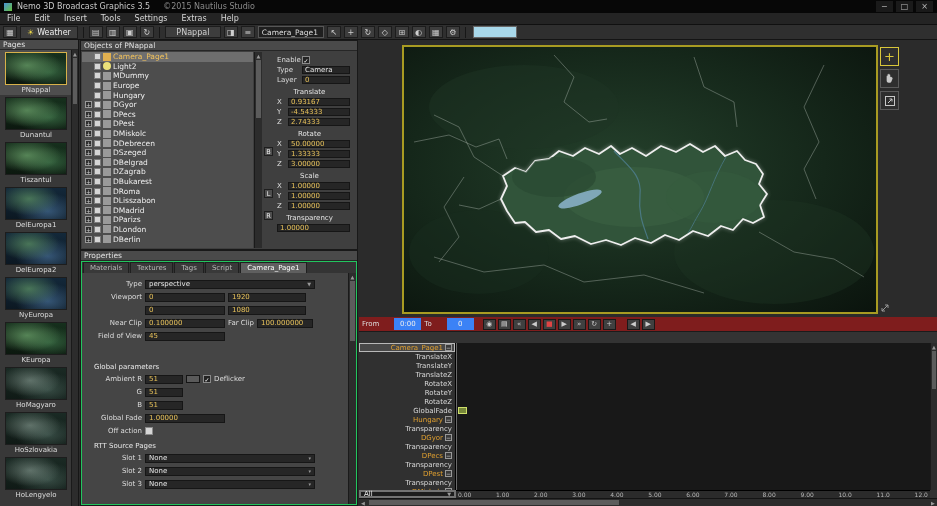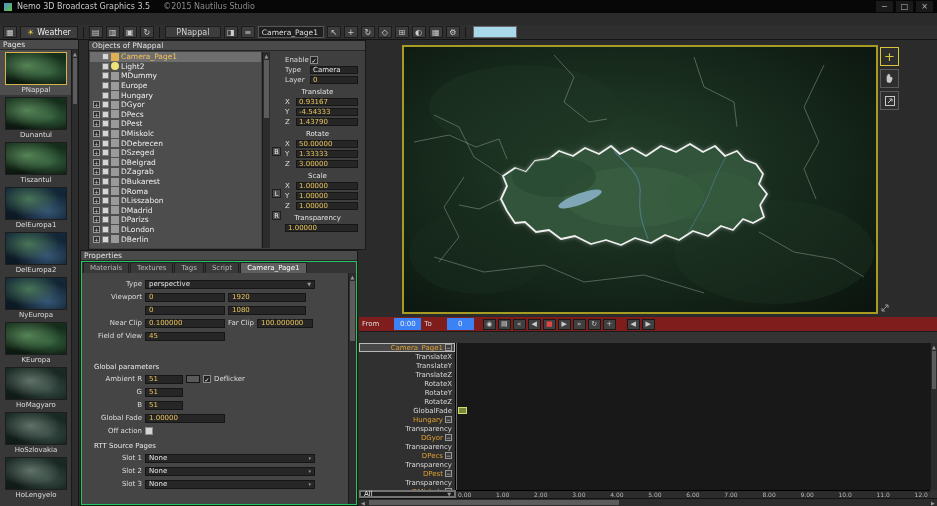--- a/index.html
+++ b/index.html
@@ -61,21 +61,21 @@
                 linear-gradient(#1a2a24,#101a16); }
   .page-label { font-size:7px; color:#ddd; margin-top:1px; }
   .vscroll { position:absolute; background:#2c2c2c; border-left:1px solid #1a1a1a; }
   .vscroll .sarrow { height:7px; display:flex; align-items:center; justify-content:center;
     color:#999; font-size:5px; }
   .vscroll .sthumb { position:absolute; left:1px; right:1px; background:#5c5c5c; }
   .pages-scroll { right:0; top:10px; width:7px; bottom:0; }
   .pages-scroll .sthumb { top:8px; height:46px; }
 
   
-  .objects { position:absolute; left:88px; top:40px; width:278px; height:210px; background:#3f3f3f;
+  .objects { position:absolute; left:80px; top:40px; width:278px; height:210px; background:#3f3f3f;
     border:1px solid #191919; }
   .obj-tree { position:absolute; left:1px; top:11px; width:171px; bottom:1px; background:#4d4d4d;
     overflow:hidden; }
   .obj-row { height:9.6px; display:flex; align-items:center; gap:2px; padding-left:3px;
     font-size:7.5px; color:#eee; white-space:nowrap; }
   .obj-row.selected { background:#6e6e6e; color:#f2c25c; }
   .obj-exp { width:7px; height:7px; border:1px solid #9a9a9a; background:#2f2f2f; color:#ccc;
     font-size:6px; line-height:5px; text-align:center; flex:none; }
   .obj-check { width:7px; height:7px; background:#d6d6d6; border:1px solid #7c7c7c; flex:none; }
   .obj-icon { width:8px; height:8px; background:#9a9a9a; flex:none; }
@@ -193,20 +193,30 @@
     <div class="app-icon"></div>
     <span class="tb-title">Nemo 3D Broadcast Graphics 3.5</span>
     <span class="tb-copy">©2015 Nautilus Studio</span>
     <div class="win-controls">
       <div class="win-btn">─</div>
       <div class="win-btn">□</div>
       <div class="win-btn">×</div>
     </div>
   </div>
 
+  <div class="menubar">
+
+  <span class="menu-item">File</span>
+      <span class="menu-item">Edit</span>
+      <span class="menu-item">Insert</span>
+      <span class="menu-item">Tools</span>
+      <span class="menu-item">Settings</span>
+      <span class="menu-item">Extras</span>
+      <span class="menu-item">Help</span>
+    </div>
 
   <div class="toolbar">
     <div class="tbtn">▦</div>
     <div class="tb-weather">
       <span class="sun">☀</span>
       <span>Weather</span>
     </div>
     <div class="tb-sep"></div>
     <div class="icon-row">
 
@@ -464,21 +474,21 @@
       <div class="prow">
         <span class="plabel wxyz">X</span>
         <div class="pfield">0.93167</div>
       </div>
       <div class="prow">
         <span class="plabel wxyz">Y</span>
         <div class="pfield">-4.54333</div>
       </div>
       <div class="prow">
         <span class="plabel wxyz">Z</span>
-        <div class="pfield">1.43790</div>
+        <div class="pfield">2.74333</div>
       </div>
       <div class="psec">Rotate</div>
       <div class="prow">
         <span class="plabel wxyz">X</span>
         <div class="pfield">50.00000</div>
       </div>
       <div class="prow">
         <span class="plabel wxyz">Y</span>
         <div class="pfield">1.33333</div>
       </div>

